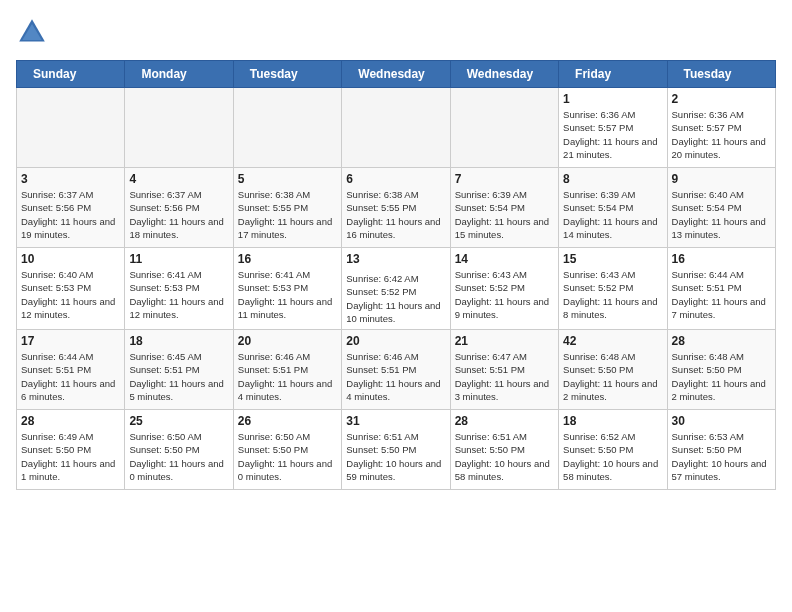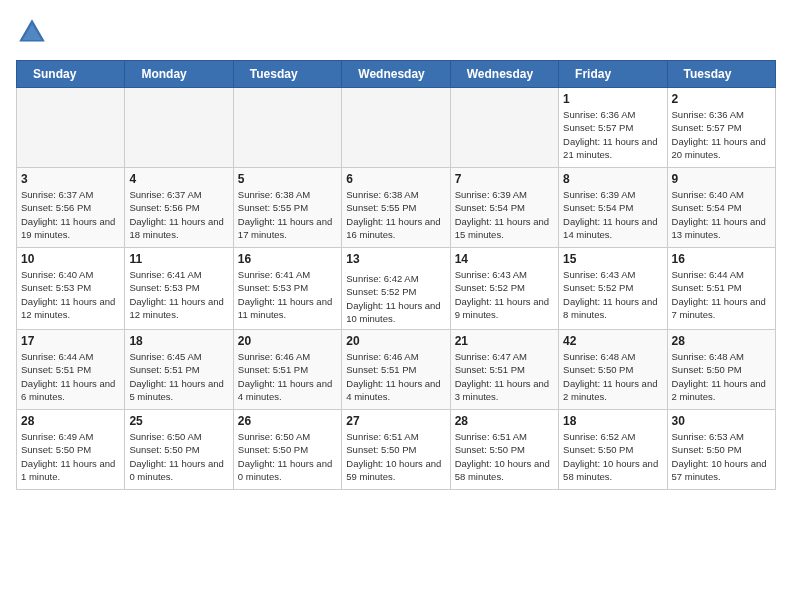--- a/index.html
+++ b/index.html
@@ -282,21 +282,21 @@
 Sunset: 5:50 PM
 Daylight: 11 hours and 0 minutes.</div>
         </td>
         <td>
           <div class="day-num">26</div>
           <div class="day-info" style="white-space: pre-line;">Sunrise: 6:50 AM
 Sunset: 5:50 PM
 Daylight: 11 hours and 0 minutes.</div>
         </td>
         <td>
-          <div class="day-num">27</div>
+          <div class="day-num">31</div>
           <div class="day-info" style="white-space: pre-line;">Sunrise: 6:51 AM
 Sunset: 5:50 PM
 Daylight: 10 hours and 59 minutes.</div>
         </td>
         <td>
           <div class="day-num">28</div>
           <div class="day-info" style="white-space: pre-line;">Sunrise: 6:51 AM
 Sunset: 5:50 PM
 Daylight: 10 hours and 58 minutes.</div>
         </td>

